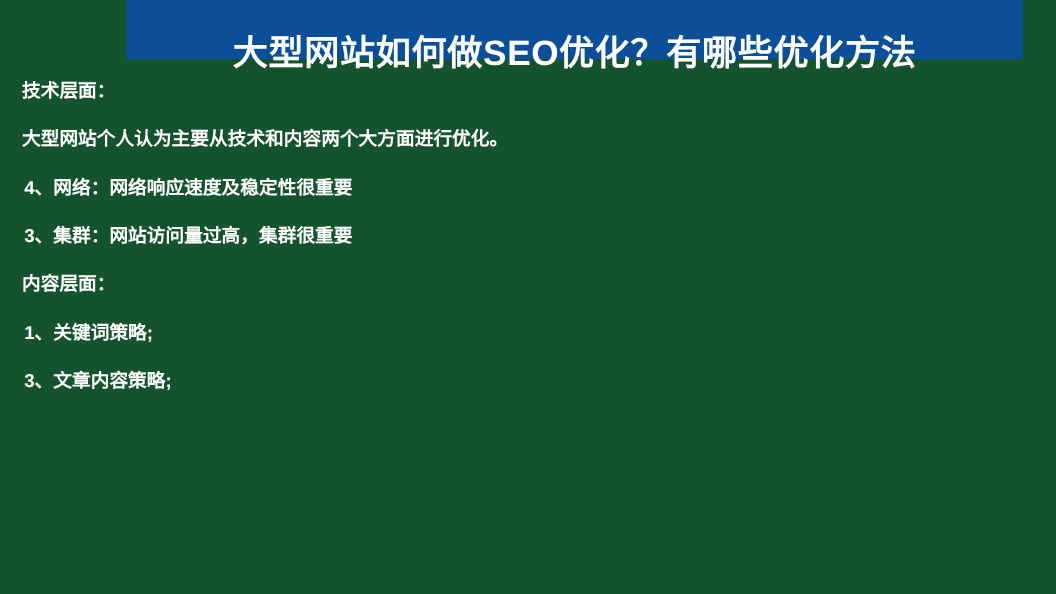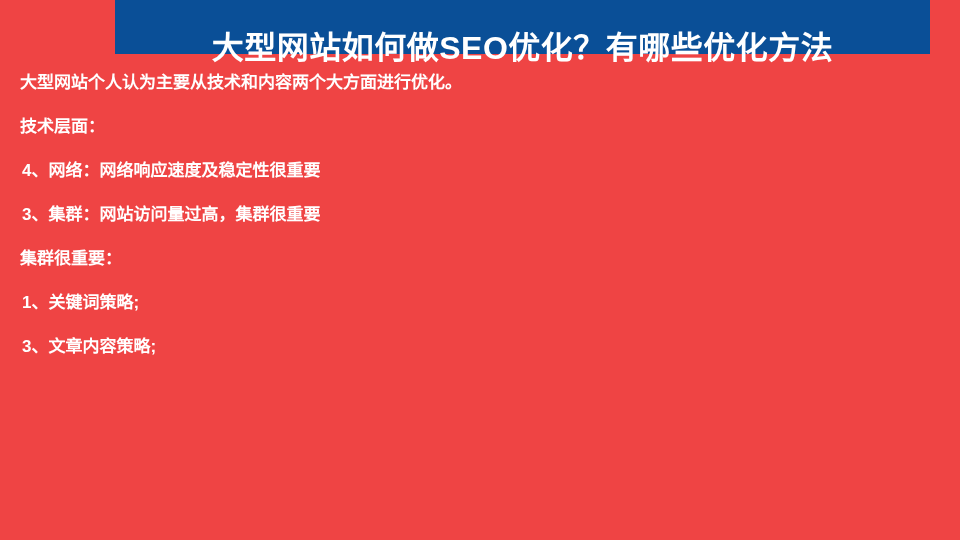--- a/index.html
+++ b/index.html
@@ -68,29 +68,29 @@
     white-space: nowrap;
   }
 
   .body-line.indent {
     padding-left: 2px;
   }
 </style>
 </head>
 <body>
 
-<div id="slide" style="background: #ef4444;">
+<div id="slide" style="background: #14532d;">
 
   <div id="title-band" style="background: rgb(10, 79, 151);"></div>
 
   <h1 id="slide-title">大型网站如何做SEO优化？有哪些优化方法</h1>
 
   <div id="body-block">
+    <div class="body-line">技术层面：</div>
     <div class="body-line">大型网站个人认为主要从技术和内容两个大方面进行优化。</div>
-    <div class="body-line">技术层面：</div>
     <div class="body-line indent">4、网络：网络响应速度及稳定性很重要</div>
     <div class="body-line indent">3、集群：网站访问量过高，集群很重要</div>
-    <div class="body-line">集群很重要：</div>
+    <div class="body-line">内容层面：</div>
     <div class="body-line indent">1、关键词策略;</div>
     <div class="body-line indent">3、文章内容策略;</div>
   </div>
 
 </div>
 
 </body></html>

